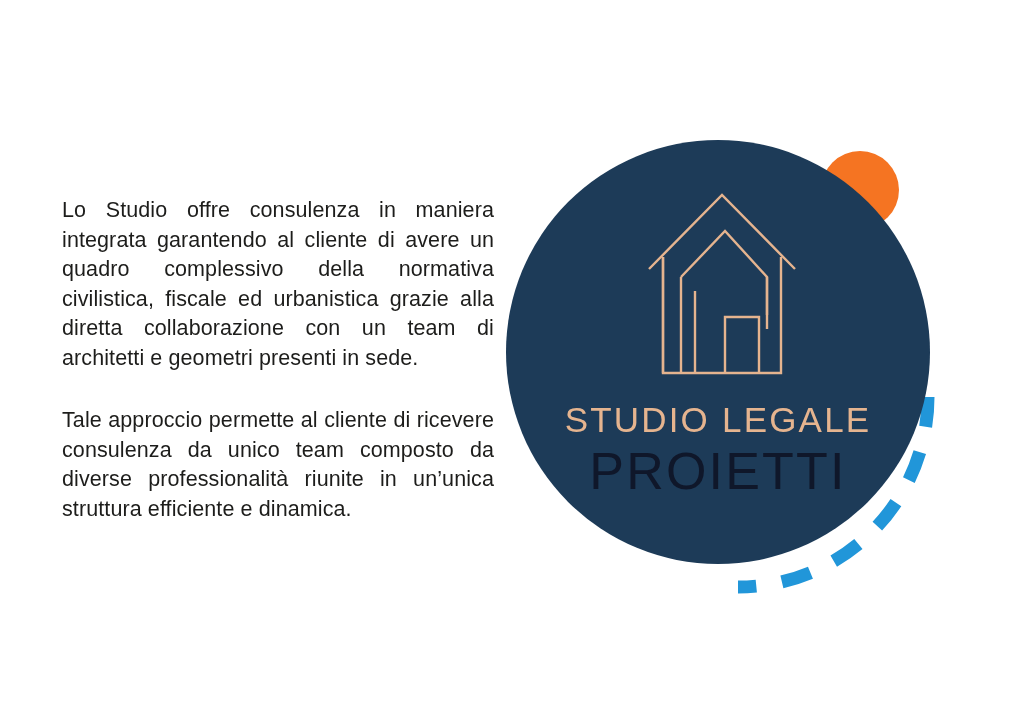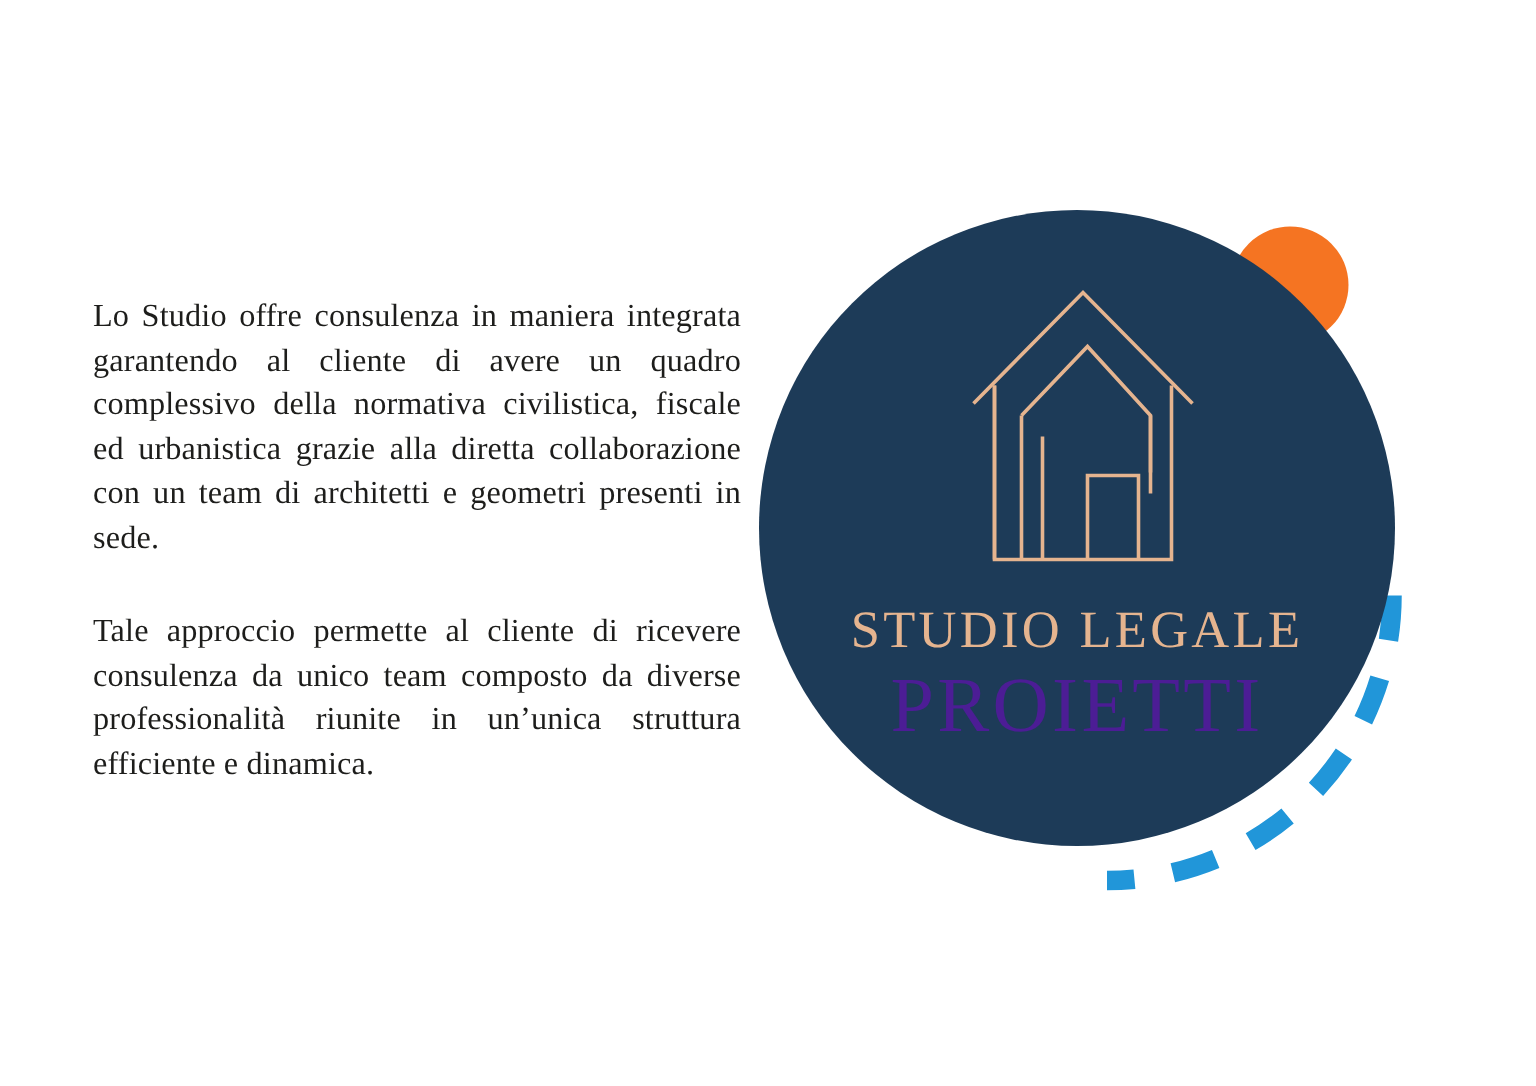--- a/index.html
+++ b/index.html
@@ -12,21 +12,20 @@
     height: 724px;
     overflow: hidden;
     font-family: "Liberation Sans", sans-serif;
     position: relative;
   }
   .page {
     position: relative;
     width: 941px;
     height: 724px;
     background: #ffffff;
-    font-family: Liberation Serif, serif;
   }
 
   
   .text-column {
     position: absolute;
     left: 62px;
     top: 196px;
     width: 432px;
   }
   .paragraph {
@@ -93,21 +92,21 @@
     font-size: 35px;
     letter-spacing: 2.2px;
     line-height: 44px;
     color: #e5b48f;
     white-space: nowrap;
   }
   .logo-line2 {
     font-size: 52px;
     letter-spacing: 2.2px;
     line-height: 58px;
-    color: #4c1d95;
+    color: #0f172a;
     white-space: nowrap;
   }
 
   
   .dashed-arc {
     position: absolute;
     left: 230px;
     top: 255px;
     width: 230px;
     height: 230px;

